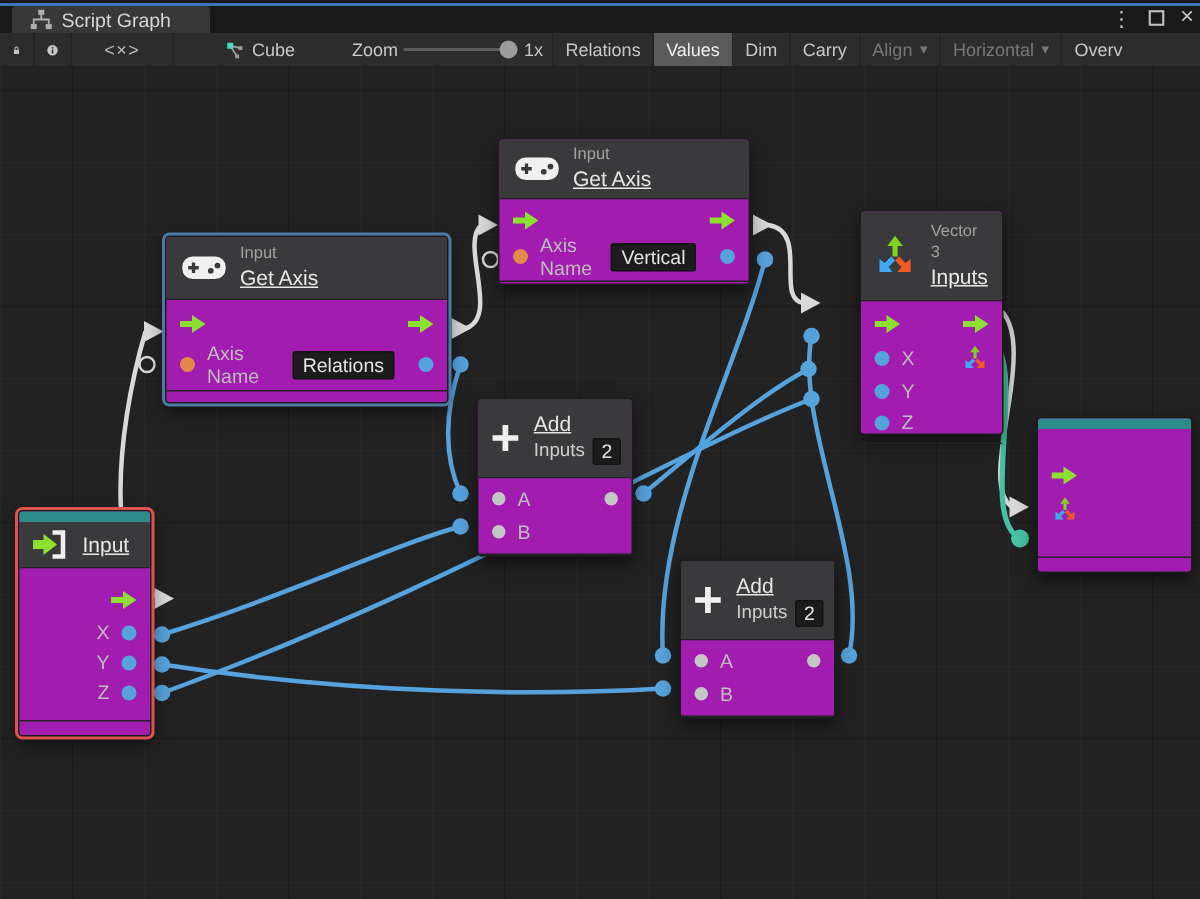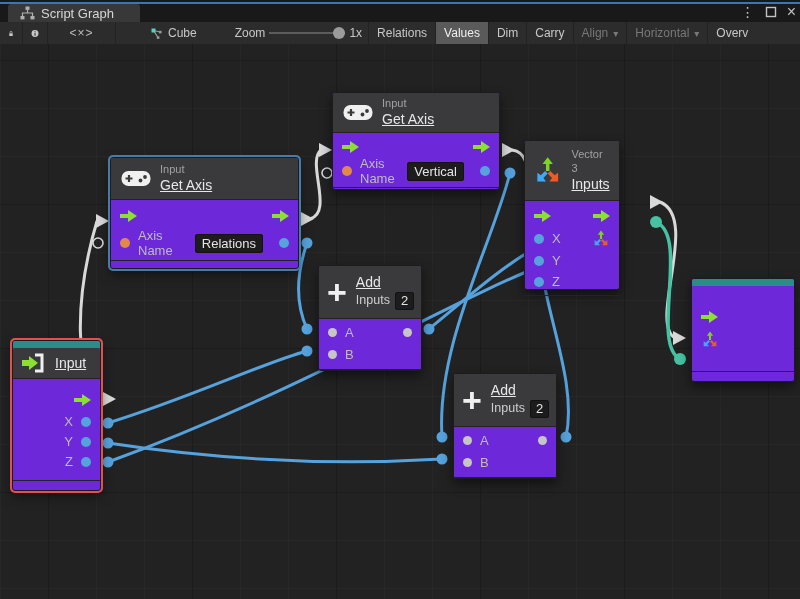--- a/index.html
+++ b/index.html
@@ -34,21 +34,21 @@
       linear-gradient(rgba(255,255,255,0.025) 1px, transparent 1px),
       linear-gradient(90deg, rgba(255,255,255,0.025) 1px, transparent 1px),
       linear-gradient(rgba(0,0,0,0.38) 1px, transparent 1px),
       linear-gradient(90deg, rgba(0,0,0,0.38) 1px, transparent 1px);
     background-size:48px 48px,48px 48px,144px 144px,144px 144px;
     background-position:0 16px,0 0,48px 16px,48px 0;
   }
   svg.wires{position:absolute;left:0;top:0;width:800px;height:599px;z-index:1;}
   svg.wires *{vector-effect:non-scaling-stroke;}
   
-  .node{position:absolute;z-index:2;background:#6d28d9;border:1px solid #1c1c1d;border-radius:3px;
+  .node{position:absolute;z-index:2;background:#a21caf;border:1px solid #1c1c1d;border-radius:3px;
         box-shadow:0 5px 12px rgba(0,0,0,.5);display:flex;flex-direction:column;color:#dedede;font-size:13px;box-sizing:border-box;}
   .node.sel-blue{box-shadow:0 0 0 2px var(--sel-blue),0 5px 12px rgba(0,0,0,.5);}
   .node.sel-red {box-shadow:0 0 0 2px var(--sel-red),0 5px 12px rgba(0,0,0,.5);}
   .accent-bar{height:7px;background:var(--teal);border-radius:2px 2px 0 0;flex:none;}
   .node-header{background:#3a3a3c;display:flex;align-items:center;gap:9px;padding:5px 10px;
                border-bottom:1px solid #232325;border-radius:2px 2px 0 0;flex:none;}
   .hdr-text{display:flex;flex-direction:column;line-height:1.25;}
   .hdr-sub{font-size:11px;color:#a2a2a2;}
   .hdr-title{font-size:14px;color:#e8e8e8;text-decoration:underline;}
   .node-body{flex:1;display:flex;flex-direction:column;justify-content:center;padding:3px 0;}
@@ -353,21 +353,21 @@
       <span class="dot gray"></span>
     </div>
     <div class="row" style="height:22px">
       <span class="dot gray"></span>
       <span class="plabel">B</span>
     </div>
   </div>
   <div class="node-footer"></div>
 </div>
 
-<div class="node" style="left:524px;top:140px;width:96px;height:150px">
+<div class="node" style="left:573px;top:140px;width:96px;height:150px">
   <div class="node-header" style="padding:7px 8px">
     <svg width="30" height="30" viewBox="0 0 34 34">
       <g transform="translate(17,17)">
         <polygon points="0,-16 6,-8 2,-8 2,0 -2,0 -2,-8 -6,-8" fill="#7ed321"></polygon>
         <polygon points="-12,12 -12,2 -8,5 -3,0 0,3 -5,8 -2,12" style="fill:var(--vec-blue)"></polygon>
         <polygon points="12,12 2,12 5,8 0,3 3,0 8,5 12,2" style="fill:var(--vec-orange)"></polygon>
       </g>
     </svg>
     <span class="hdr-text">
       <span class="hdr-sub">Vector 3</span>

